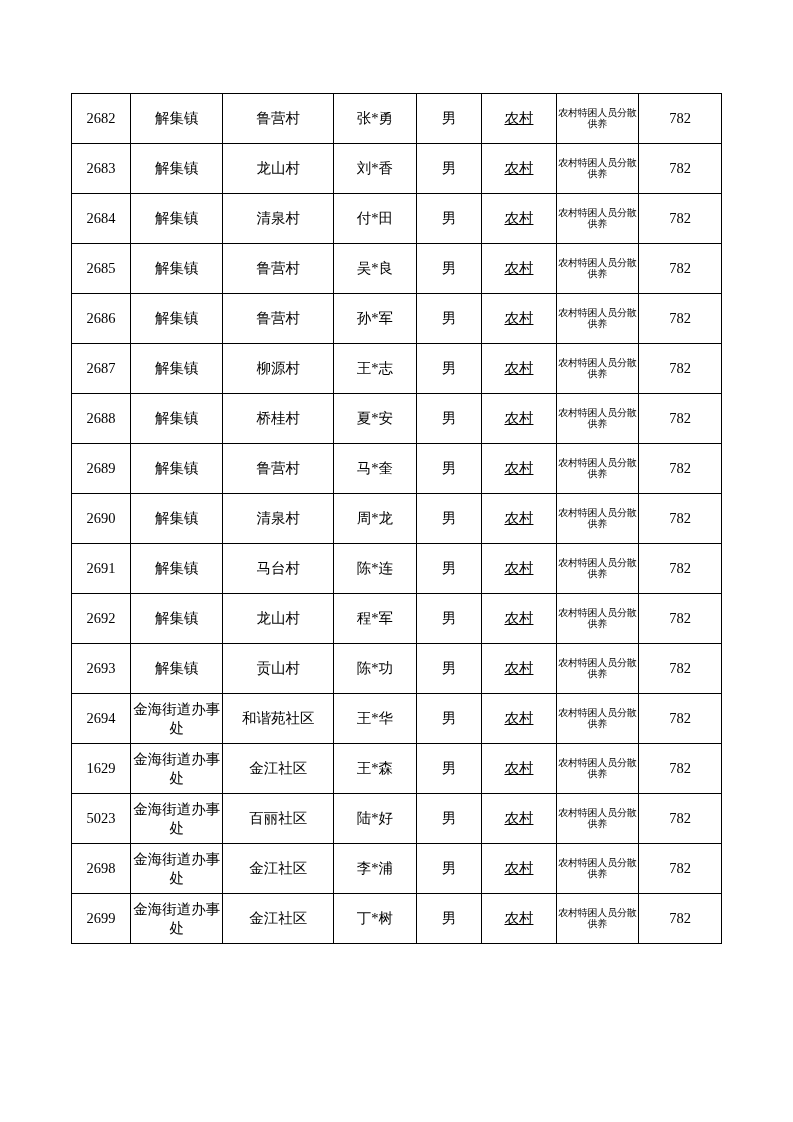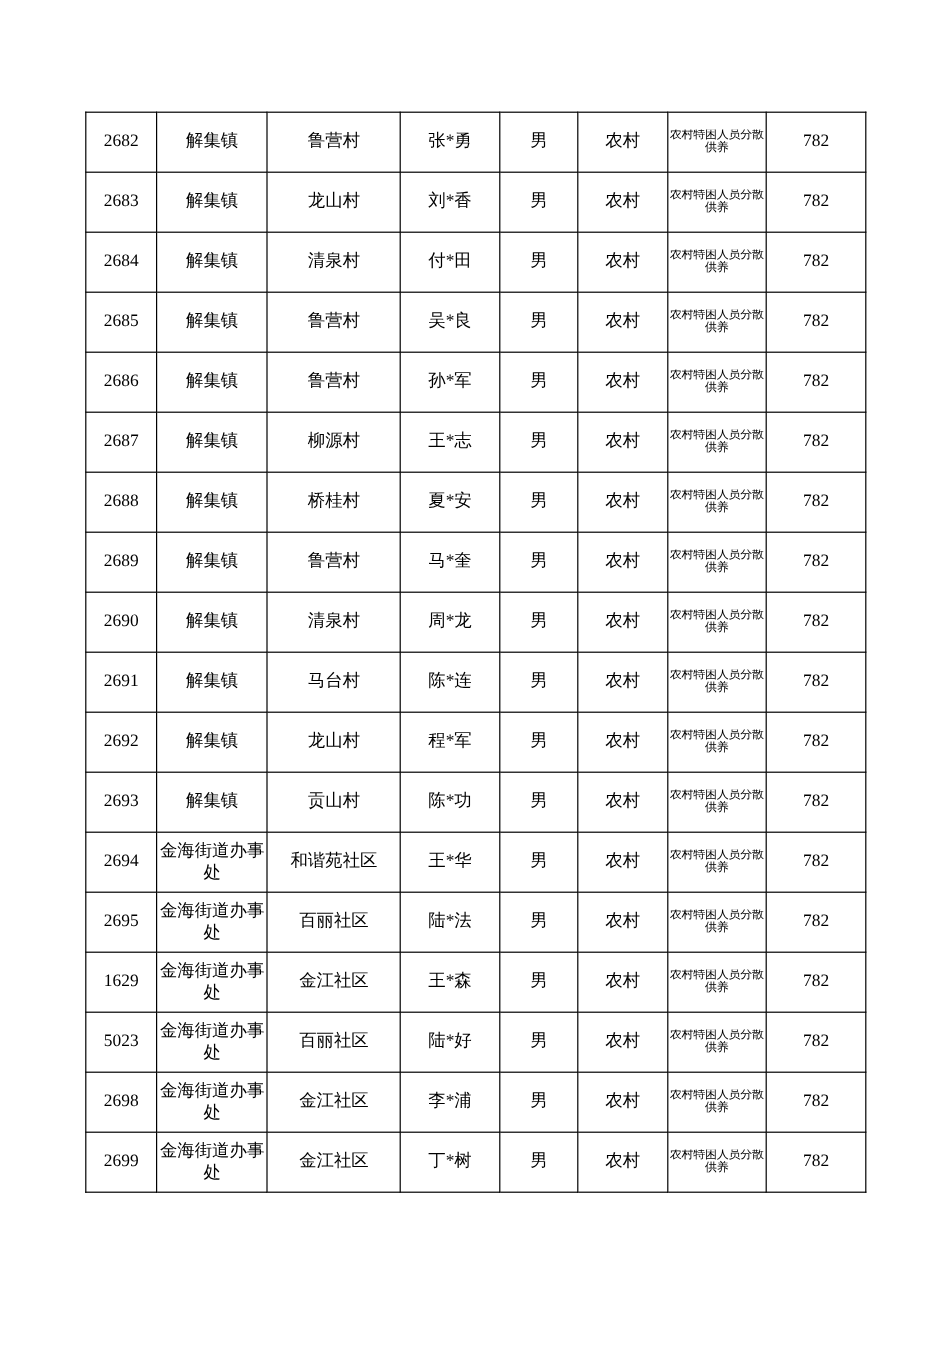--- a/index.html
+++ b/index.html
@@ -34,21 +34,21 @@
     padding: 2px 1px;
     height: 45px;
     overflow: hidden;
     word-break: break-all;
   }
   td.c-no    { width: 52px; }
   td.c-town  { width: 83px; }
   td.c-vill  { width: 100px; }
   td.c-name  { width: 74px; }
   td.c-sex   { width: 58px; }
-  td.c-type  { width: 66px; }
+  td.c-type  { width: 66px; text-decoration: underline; }
   td.c-cat   { width: 74px; }
   td.c-amt   { width: 74px; }
   .cat-text {
     display: block;
     font-size: 10px;
     line-height: 1.08;
     max-height: 32px;
     overflow: hidden;
     letter-spacing: -0.2px;
   }
@@ -209,32 +209,20 @@
           <td class="c-vill">和谐苑社区</td>
           <td class="c-name">王*华</td>
           <td class="c-sex">男</td>
           <td class="c-type">农村</td>
           <td class="c-cat">
             <span class="cat-text">农村特困人员分散供养</span>
           </td>
           <td class="c-amt">782</td>
         </tr>
         <tr>
-          <td class="c-no">2695</td>
-          <td class="c-town">金海街道办事处</td>
-          <td class="c-vill">百丽社区</td>
-          <td class="c-name">陆*法</td>
-          <td class="c-sex">男</td>
-          <td class="c-type">农村</td>
-          <td class="c-cat">
-            <span class="cat-text">农村特困人员分散供养</span>
-          </td>
-          <td class="c-amt">782</td>
-        </tr>
-        <tr>
           <td class="c-no">1629</td>
           <td class="c-town">金海街道办事处</td>
           <td class="c-vill">金江社区</td>
           <td class="c-name">王*森</td>
           <td class="c-sex">男</td>
           <td class="c-type">农村</td>
           <td class="c-cat">
             <span class="cat-text">农村特困人员分散供养</span>
           </td>
           <td class="c-amt">782</td>

